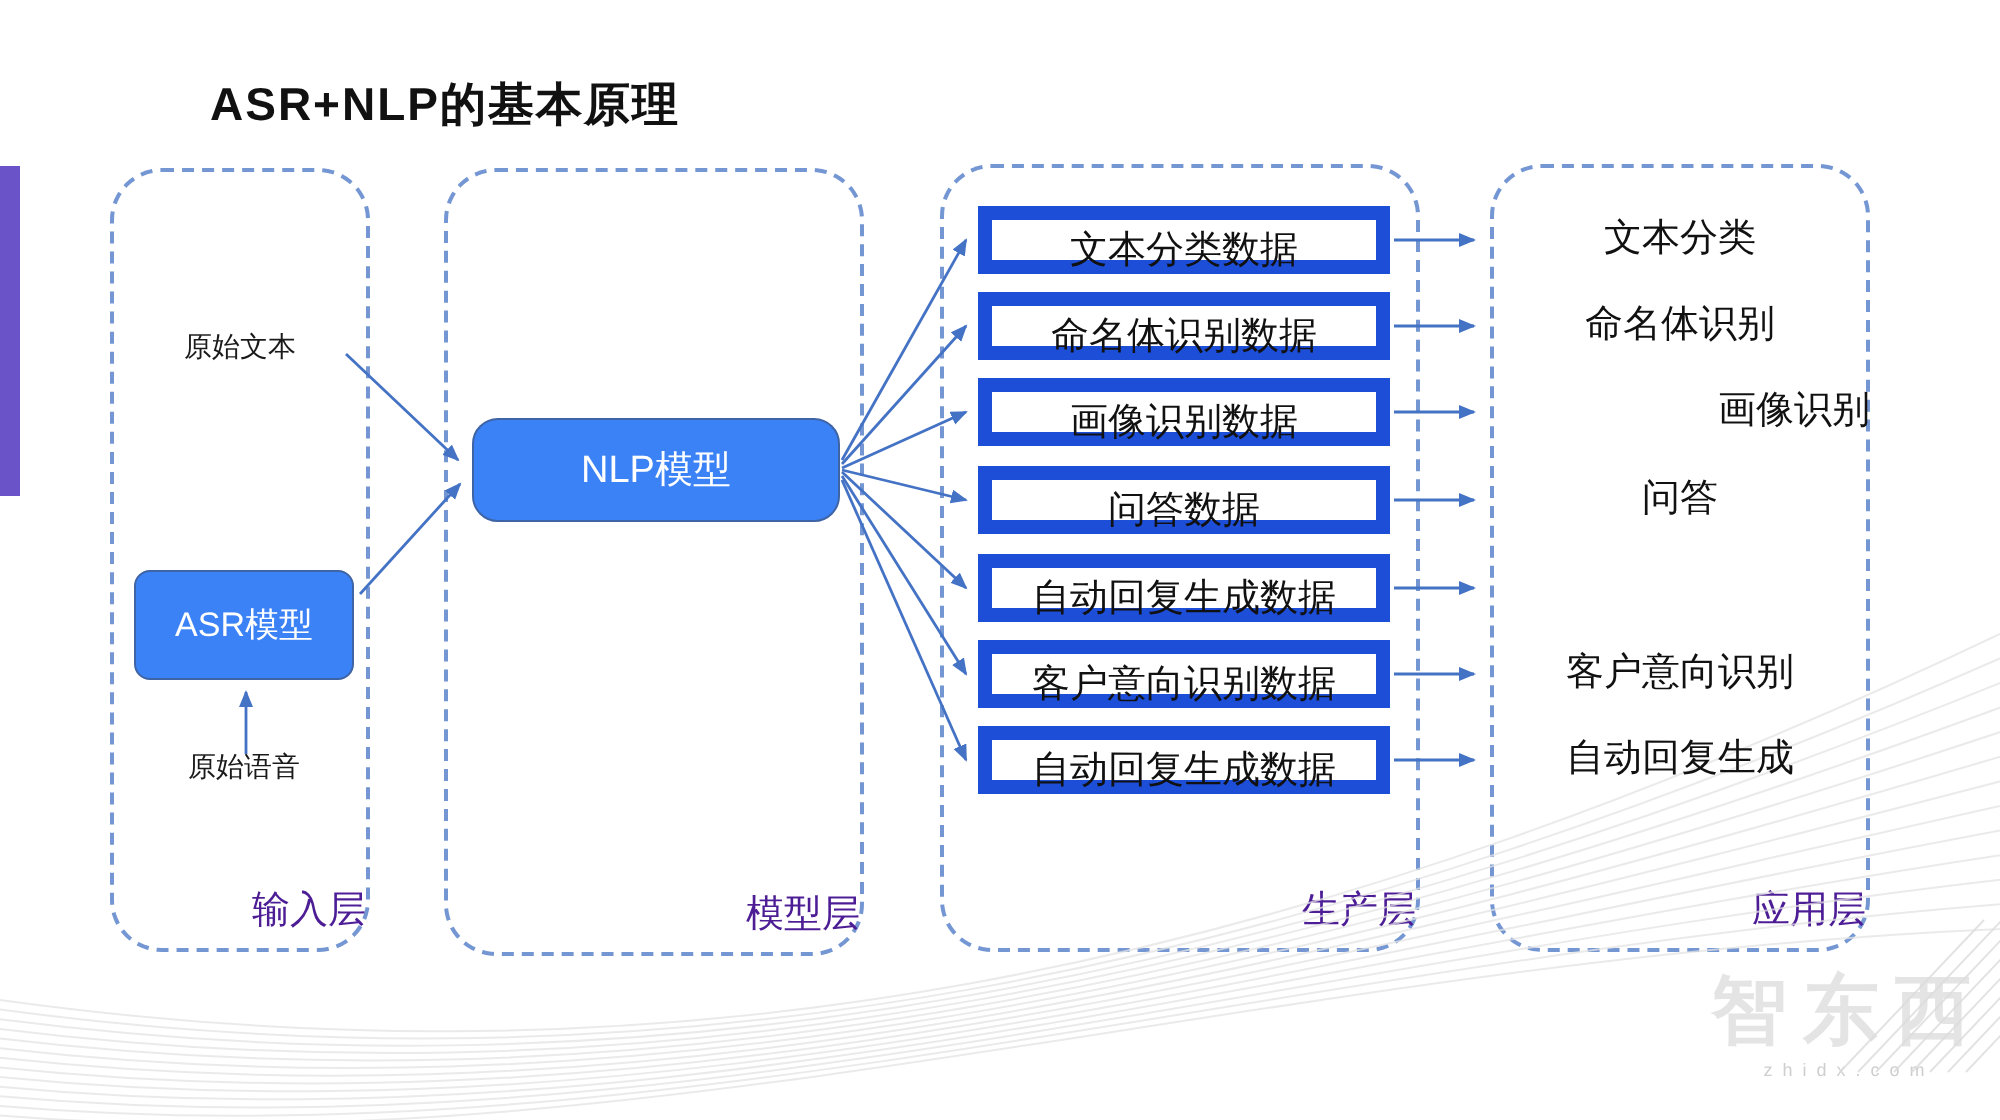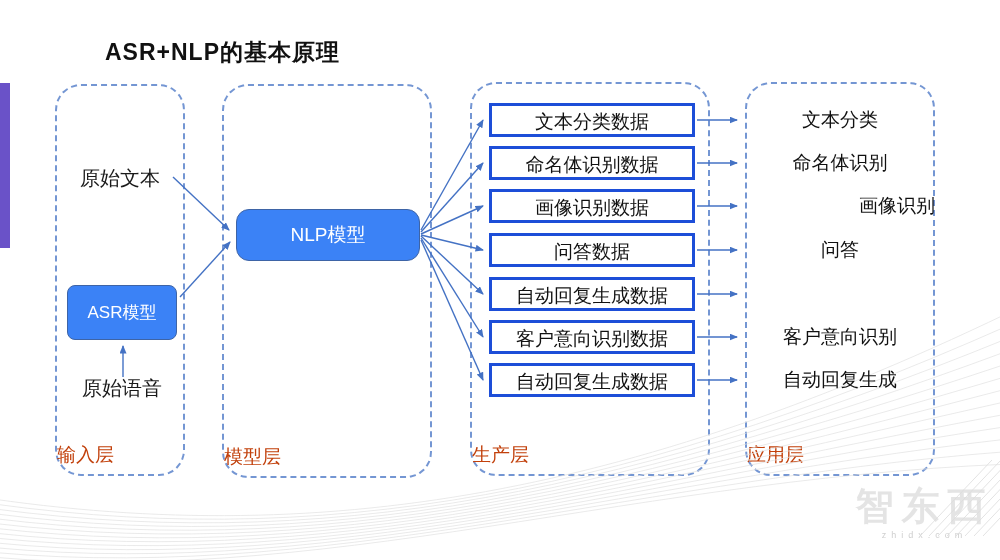--- a/index.html
+++ b/index.html
@@ -17,35 +17,35 @@
     position:absolute;left:0;top:83px;width:10px;height:165px;background:#6a52c8;
   }
   .layer-col{
     position:absolute;border:2px dashed rgba(70,115,196,0.75);border-radius:26px;
   }
   .col-input{left:55px;top:84px;width:130px;height:392px;}
   .col-model{left:222px;top:84px;width:210px;height:394px;}
   .col-production{left:470px;top:82px;width:240px;height:394px;}
   .col-application{left:745px;top:82px;width:190px;height:394px;}
   .layer-label{
-    position:absolute;left:0;bottom:6px;width:100%;text-align:left;
-    font-size:19px;color:#c2410c;
+    position:absolute;left:0;bottom:6px;width:100%;text-align:right;
+    font-size:19px;color:#4c1d95;
   }
   .free-text{
-    position:absolute;text-align:center;font-size:20px;color:#1a1a1a;
+    position:absolute;text-align:center;font-size:14px;color:#1a1a1a;
   }
   .blue-box{
     position:absolute;background:#3b82f6;border:1px solid #3e64a6;color:#ffffff;
     display:flex;align-items:center;justify-content:center;z-index:2;
   }
   .asr-box{left:67px;top:285px;width:110px;height:55px;border-radius:8px;font-size:17px;}
   .nlp-box{left:236px;top:209px;width:184px;height:52px;border-radius:13px;font-size:19px;}
   .prod-box{
     position:absolute;left:489px;width:206px;height:34px;background:#ffffff;
-    border:3px solid #1d4ed8;text-align:center;line-height:32px;font-size:19px;
+    border:7px solid #1d4ed8;text-align:center;line-height:32px;font-size:19px;
     color:#111;z-index:2;
   }
   .app-item{
     position:absolute;left:745px;width:190px;height:26px;text-align:center;
     line-height:26px;font-size:19px;color:#111;z-index:2;
   }
   .overlay{position:absolute;left:0;top:0;width:1000px;height:560px;z-index:1;pointer-events:none;}
   .watermark{
     position:absolute;left:852px;top:486px;width:145px;text-align:center;z-index:0;
   }

